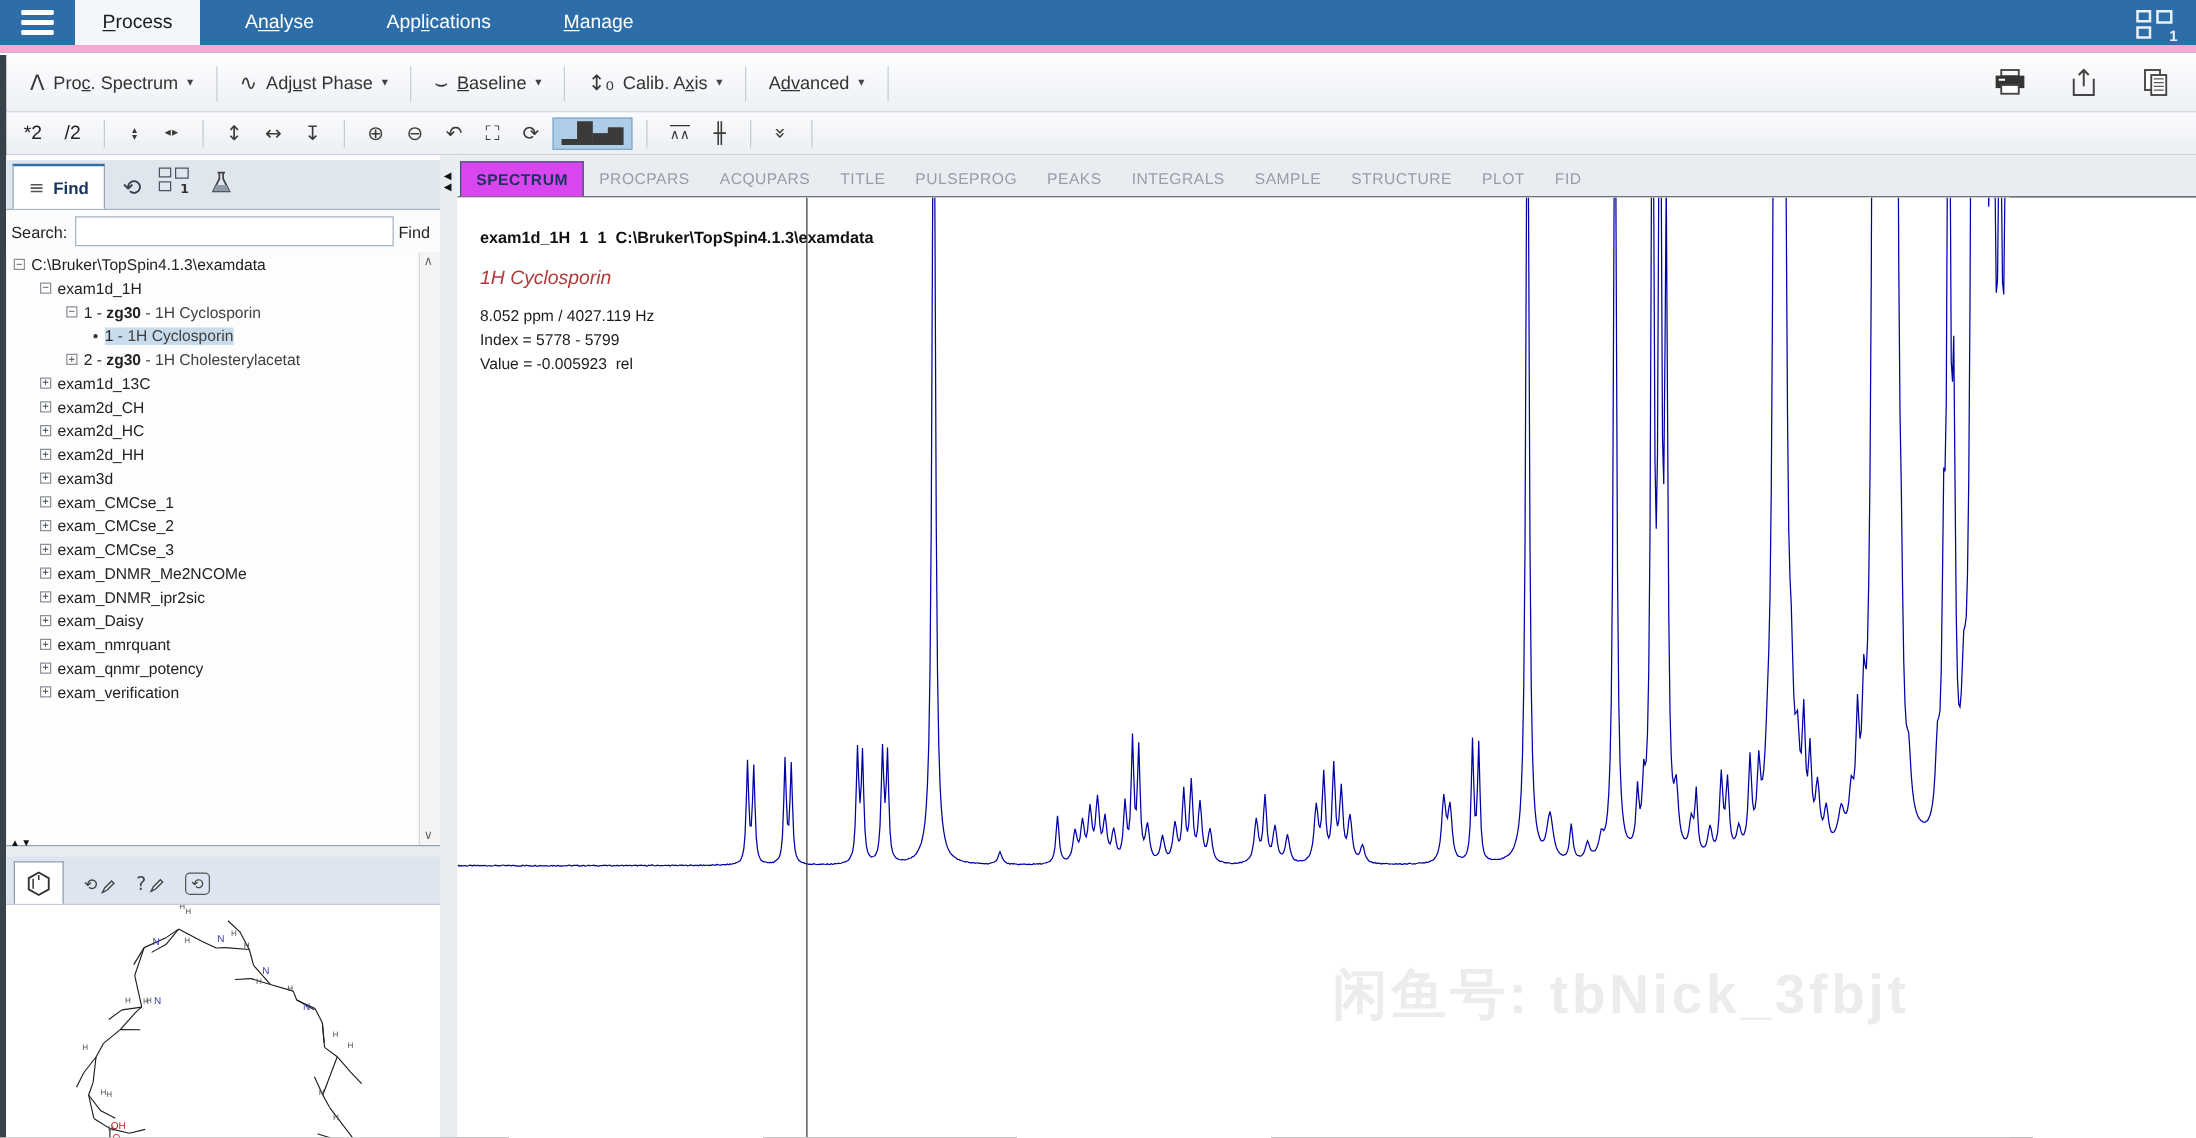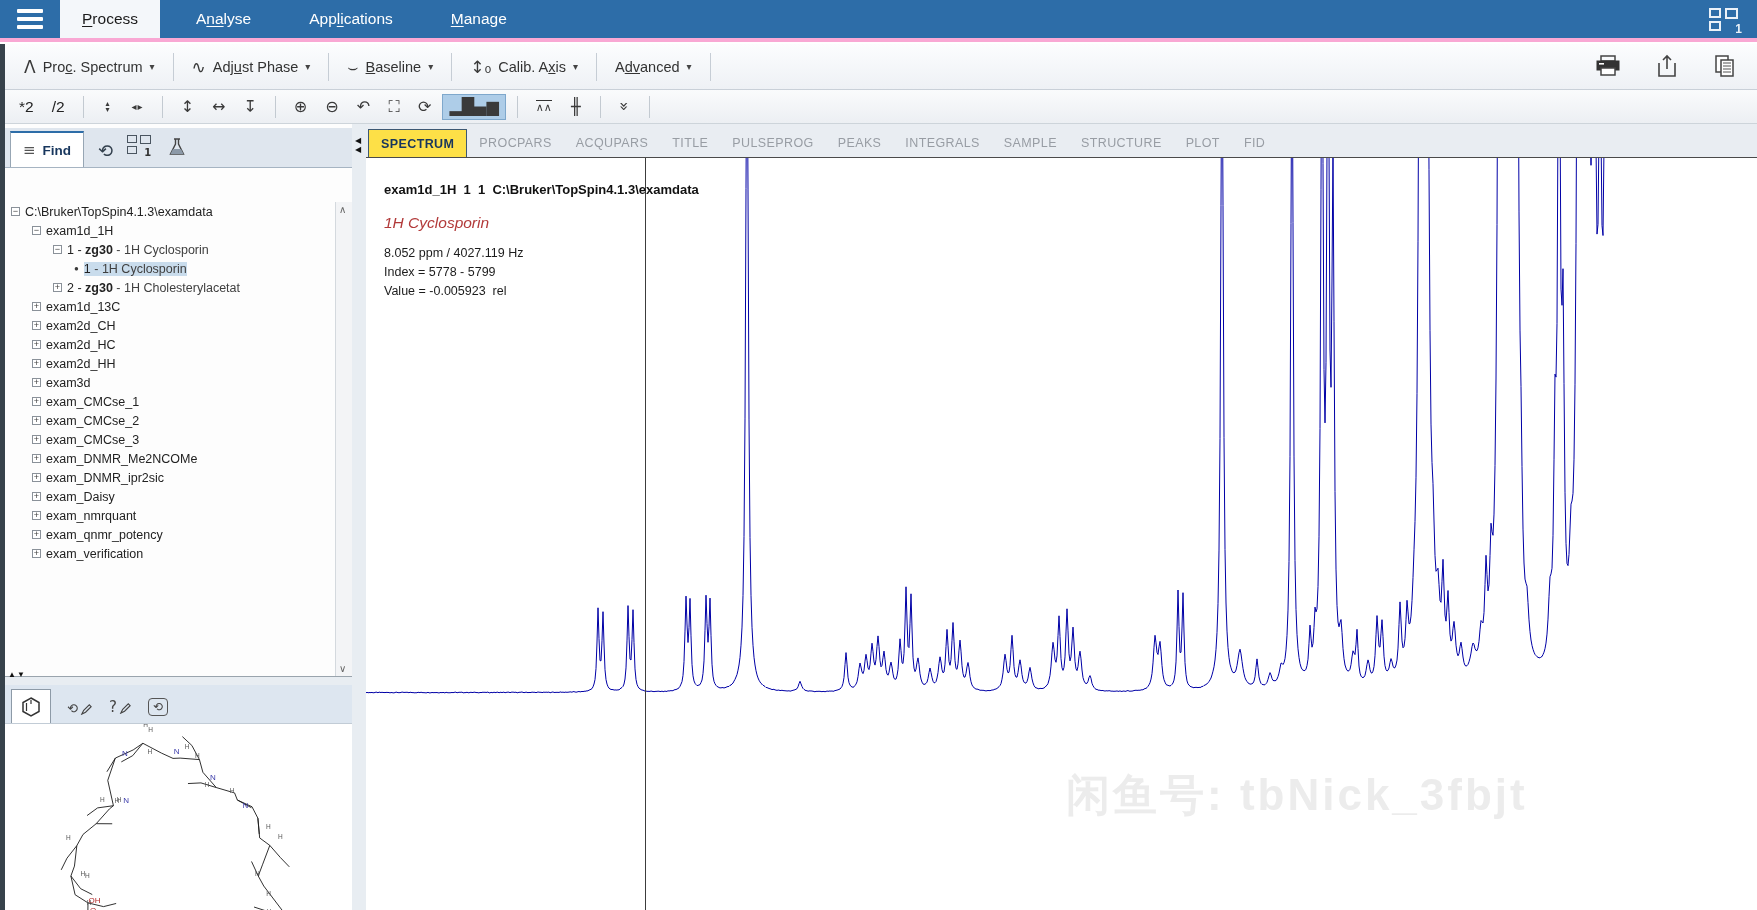--- a/index.html
+++ b/index.html
@@ -2,21 +2,21 @@
 <html><head>
 <meta charset="utf-8">
 <style>
   html,body{margin:0;padding:0;background:#888;}
   *{box-sizing:border-box;}
   #app{position:relative;width:1757px;height:910px;background:#fff;overflow:hidden;
        font-family:"Liberation Sans","DejaVu Sans",sans-serif;color:#222;}
 
   
   .menubar{position:absolute;left:0;top:0;width:1757px;height:42px;background:#2d6da8;
-           border-bottom:4px solid #f9a8d4;display:flex;align-items:stretch;}
+           border-bottom:6px solid #f9a8d4;display:flex;align-items:stretch;}
   .hamburger{width:60px;display:flex;align-items:center;justify-content:center;cursor:pointer;}
   .hamburger .bars{width:26px;}
   .hamburger .bars div{height:4px;background:#fff;margin:4px 0;border-radius:1px;}
   .menutab{display:flex;align-items:center;padding:0 22px;color:#fff;font-size:15.5px;margin-right:14px;cursor:pointer;}
   .menutab u{text-decoration:underline;text-underline-offset:2px;}
   .menutab.active{background:#f4f7fa;color:#1b1b1b;}
   .win-ind{position:absolute;right:14px;top:8px;width:34px;height:26px;}
   .win-ind .sq{position:absolute;border:2px solid #eaf1f8;background:transparent;}
   .win-ind .n{position:absolute;right:1px;bottom:-2px;color:#eaf1f8;font-size:12px;font-weight:bold;}
 
@@ -95,21 +95,21 @@
 
   
   .v-split{position:absolute;left:352px;top:124px;width:14px;height:786px;background:#e8edf2;}
   .v-split .tris{position:absolute;left:3px;top:12px;font-size:8px;color:#111;line-height:9px;}
 
   
   .main-tabs{position:absolute;left:366px;top:124px;width:1391px;height:34px;background:#e9edf2;
              border-bottom:1px solid #4a4a4a;display:flex;align-items:flex-end;padding-left:2px;}
   .mtab{height:28px;display:flex;align-items:center;padding:0 12px;font-size:12.5px;color:#989da4;
         letter-spacing:.4px;cursor:pointer;background:none;border:0;font-family:inherit;}
-  .mtab.active{background:#fde047;border:1px solid #3d5873;border-bottom:0;color:#17365d;font-weight:bold;}
+  .mtab.active{background:#d946ef;border:1px solid #3d5873;border-bottom:0;color:#17365d;font-weight:bold;}
 
   .main-content{position:absolute;left:366px;top:158px;width:1242px;height:752px;background:#fff;overflow:hidden;}
   #spectrum-svg{position:absolute;left:0;top:0;}
   .cursor-line{position:absolute;left:279px;top:0;width:1px;height:752px;background:#3c3c3c;}
   .spec-header{position:absolute;left:18px;top:24px;font-size:13px;font-weight:bold;color:#111;white-space:pre;}
   .spec-title{position:absolute;left:18px;top:56px;font-size:15.5px;font-style:italic;color:#b23a3a;}
   .spec-l1{position:absolute;left:18px;top:88px;font-size:12.5px;color:#1c1c1c;white-space:pre;}
   .spec-l2{position:absolute;left:18px;top:107px;font-size:12.5px;color:#1c1c1c;white-space:pre;}
   .spec-l3{position:absolute;left:18px;top:126px;font-size:12.5px;color:#1c1c1c;white-space:pre;}
 
@@ -335,20 +335,25 @@
         </span>
       </button>
       <button class="sb-ic">
         <svg width="20" height="20" viewBox="0 0 20 20">
           <path d="M7 2 h6 M8.5 2 v5 L3.5 17 h13 L11.5 7 V2" fill="none" stroke="#444" stroke-width="1.4"></path>
           <path d="M6 12 L14 12 L16.5 17 H3.5 Z" fill="#8d9aa8"></path>
         </svg>
       </button>
     </div>
 
+    <div class="search-row">
+      <span class="lbl">Search:</span>
+      <input type="text" value="" style="">
+      <button class="find-btn">Find</button>
+    </div>
 
     <div class="tree">
       <div class="tree-row" style="padding-left: 6px;">
           <span class="exp box">−</span>
           
           <span class="txt"><span class="pre">C:\Bruker\TopSpin4.1.3\examdata</span></span>
         </div>
         <div class="tree-row" style="padding-left: 27px;">
           <span class="exp box">−</span>
           

